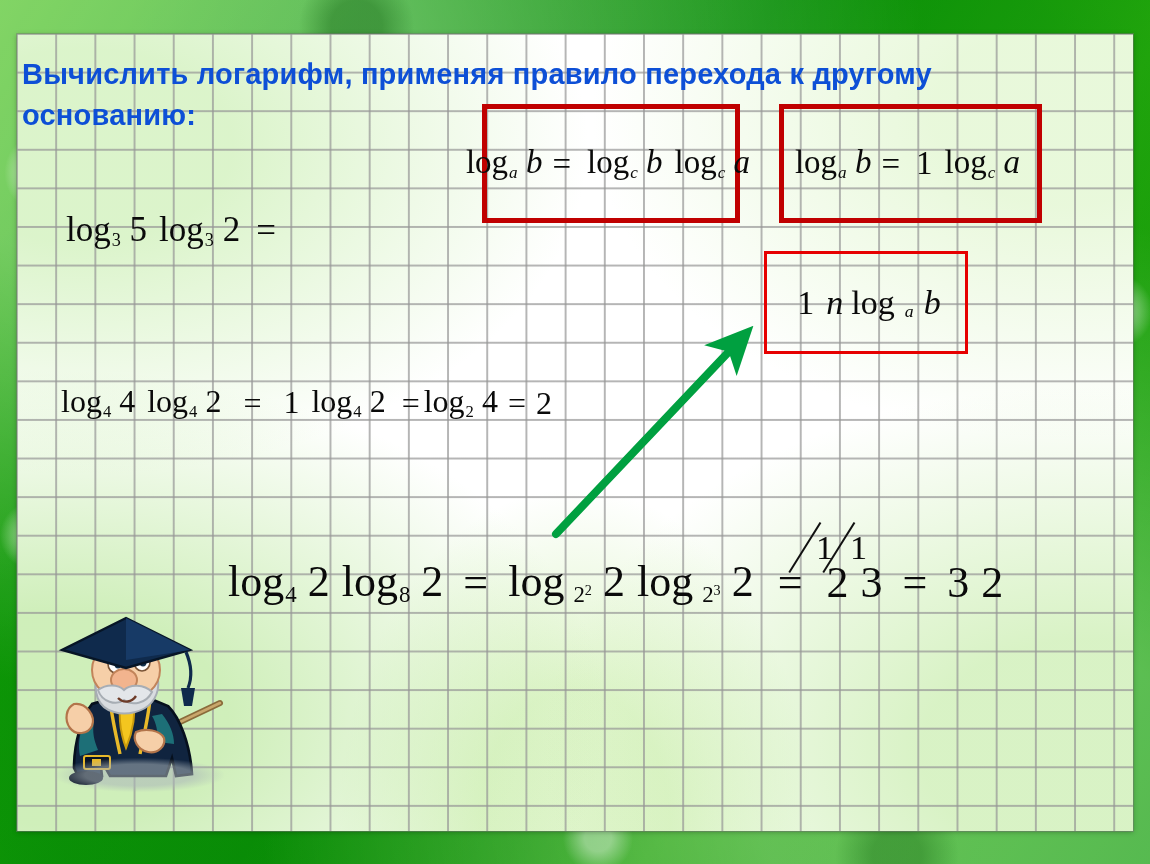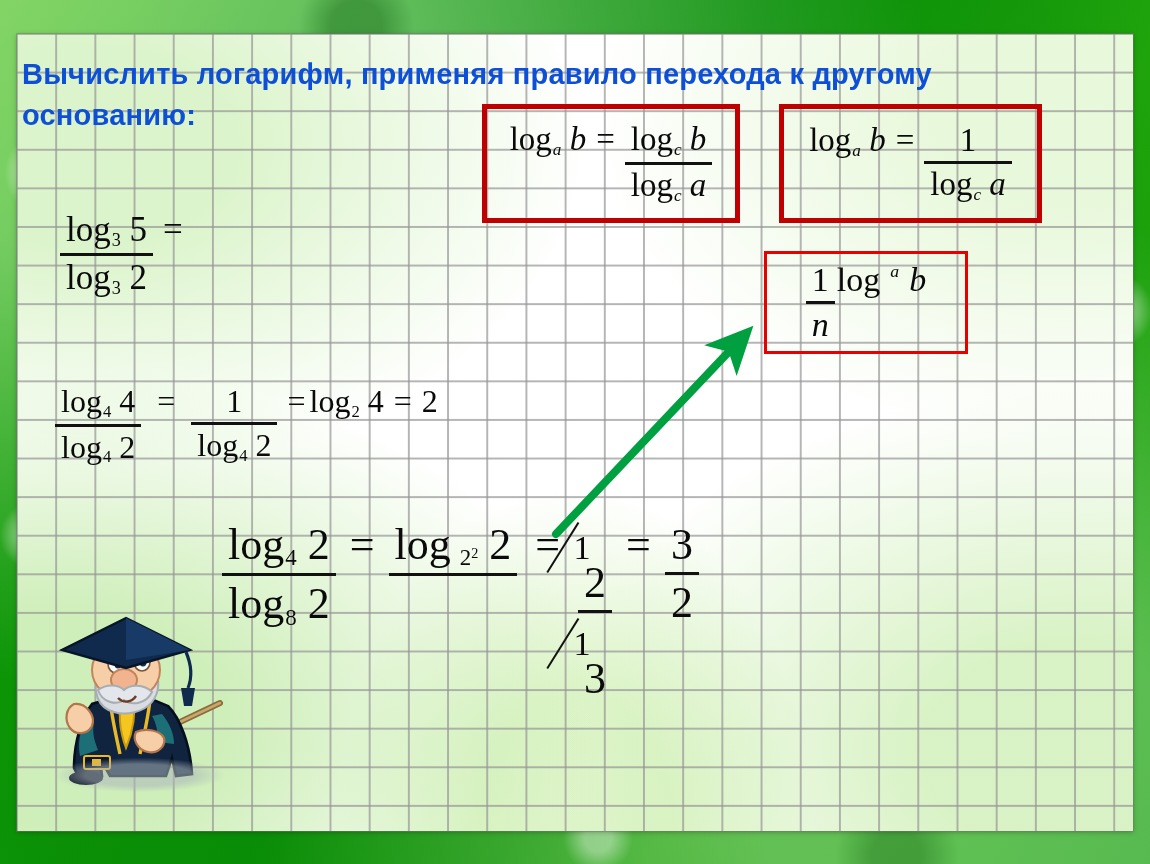--- a/index.html
+++ b/index.html
@@ -54,24 +54,24 @@
 
   
   .title{
     position:absolute;left:22px;top:54px;width:1090px;
     color:#0d4fd6;font-weight:bold;font-size:29px;line-height:41px;
     letter-spacing:.2px;white-space:pre-line;
   }
   .math{font-family:"Liberation Serif", serif;color:#0a0a0a;font-weight:400;}
 
   
-  .frac{display:inline-flex;flex-direction:column;align-items:center;vertical-align:middle;}
+  .frac{display:inline-flex;flex-direction:row;align-items:center;vertical-align:middle;}
   .frac > .num, .frac > .den{padding:0 6px;white-space:nowrap;}
   .frac > .bar{display:block;width:100%;height:3px;background:#111;margin:2px 0;}
-  .eqrow{display:flex;align-items:flex-start;white-space:nowrap;}
+  .eqrow{display:flex;align-items:flex-end;white-space:nowrap;}
   .op{margin:0 10px;}
   sub.s{font-size:.52em;vertical-align:-.28em;margin-left:1px;}
   .sb{font-size:.52em;vertical-align:-.28em;margin-left:9px;}
   .sb sup{font-size:.62em;vertical-align:.5em;}
   .it{font-style:italic;}
 
   
   .rulebox{position:absolute;background:transparent;}
   #rule1{left:482px;top:104px;width:248px;height:109px;border:5px solid #c00000;}
   #rule2{left:779px;top:104px;width:253px;height:109px;border:5px solid #c00000;}
@@ -195,20 +195,21 @@
     <div class="eqrow">
       <span class="frac">
         <span class="num"><span>log</span><sub class="s">4</sub>&nbsp;<span>2</span></span>
         <span class="bar"></span>
         <span class="den"><span>log</span><sub class="s">8</sub>&nbsp;<span>2</span></span>
       </span>
       <span class="op" style="margin:0 14px;">=</span>
       <span class="frac">
         <span class="num"><span>log</span><span class="sb"><span>2</span><sup>2</sup></span>&nbsp;<span>2</span></span>
         <span class="bar"></span>
+        <span class="den"><span>log</span><span class="sb"><span>2</span><sup>3</sup></span>&nbsp;<span>2</span></span>
       </span>
       <span class="op" style="margin:0 18px;">=</span>
       <span class="frac">
         <span class="num">
           <span class="ccol">
             <span class="cancel" style="font-size:.78em;margin-left:-26px;">1</span>
             <span style="margin-top:-10px;">2</span>
           </span>
         </span>
         <span class="bar"></span>

